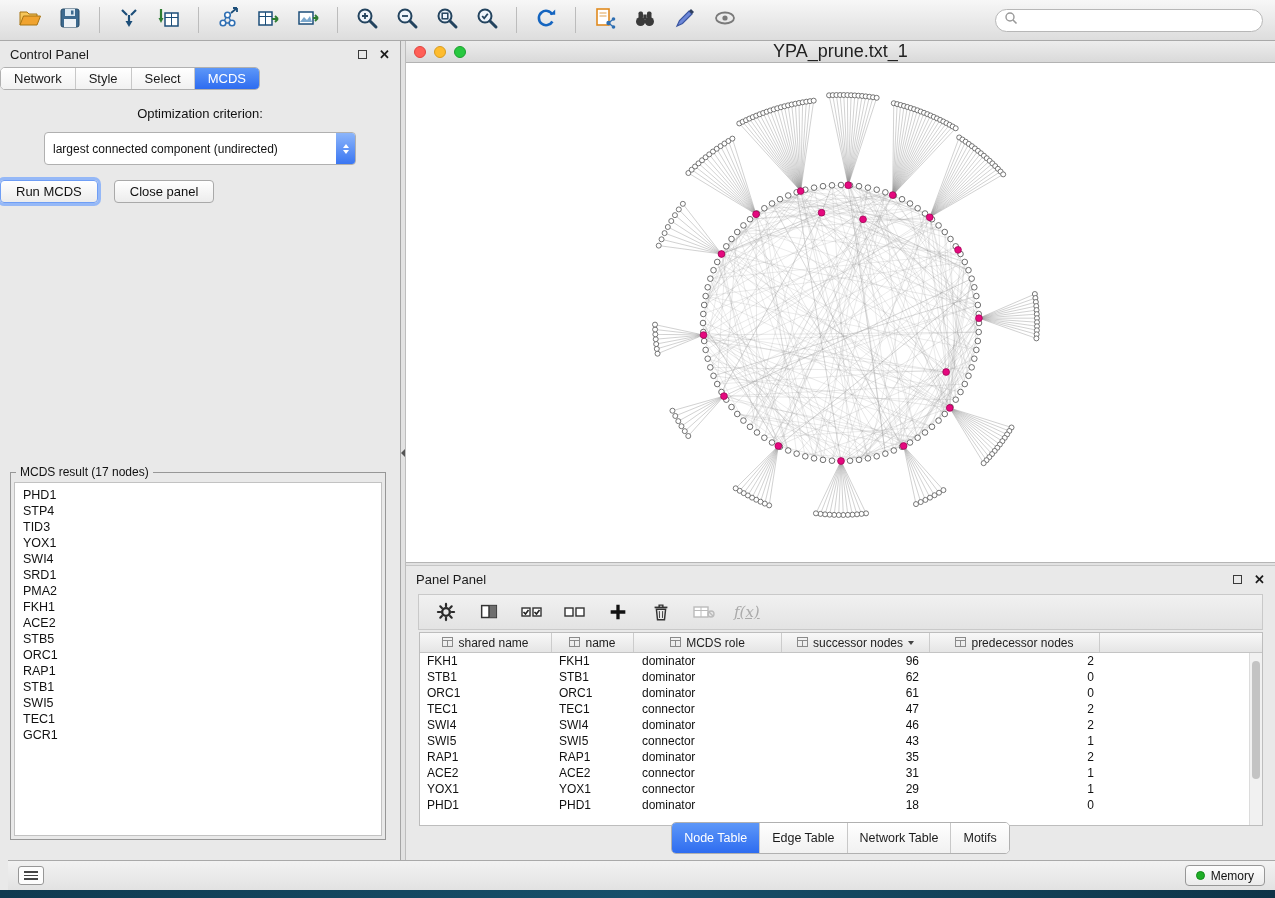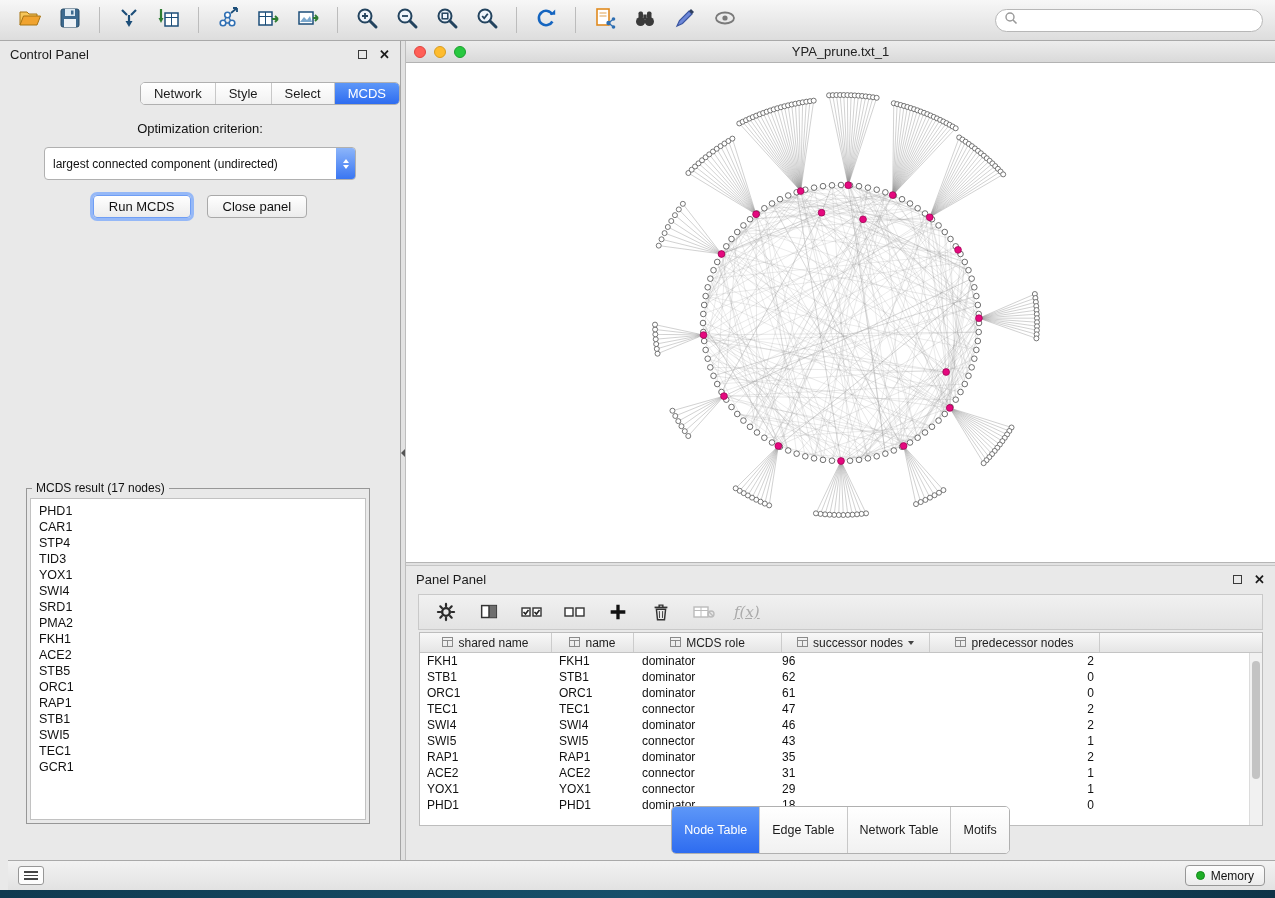--- a/index.html
+++ b/index.html
@@ -18,87 +18,87 @@
     background:#fff;display:flex;align-items:center;padding:0 8px;gap:5px;}
   .search input{border:none;outline:none;flex:1;font-size:12px;background:transparent;}
 
   
   .cpanel{position:absolute;left:0;top:41px;width:401px;bottom:30px;background:#e9e9e9;
     border-right:1px solid #a5a5a5;}
   .phead{height:26px;display:flex;align-items:center;padding:0 10px;font-size:13px;color:#1b1b1b;}
   .phead .sp{flex:1;}
   .float-ico{width:9px;height:9px;border:1.5px solid #3a3a3a;margin-right:12px;}
   .close-ico{font-size:13px;font-weight:bold;color:#1b1b1b;line-height:1;}
-  .tabs-row{display:flex;justify-content:flex-end;margin-top:15px;}
+  .tabs-row{display:flex;justify-content:flex-start;margin-top:0;}
   .seg{display:flex;border:1px solid #b0b0b0;border-radius:5px;overflow:hidden;background:#fff;}
   .seg .tab{padding:3px 13px;font-size:13px;color:#1b1b1b;border-right:1px solid #c8c8c8;
     background:linear-gradient(#ffffff,#f1f1f1);white-space:nowrap;}
   .seg .tab:last-child{border-right:none;}
   .seg .tab.active{background:linear-gradient(#5d97f8,#2e6cf0);color:#fff;}
   .optlabel{text-align:center;font-size:13px;color:#111;margin-top:16px;}
   .dropdown{width:312px;height:33px;margin:11px auto 0;background:#fff;border:1px solid #b0b0b0;
     border-radius:4px;display:flex;align-items:center;overflow:hidden;}
   .dropdown .txt{flex:1;padding-left:8px;font-size:12px;color:#111;white-space:nowrap;}
   .dropdown .step{width:19px;height:100%;background:linear-gradient(#8cb5fa,#3a76f2);
     display:flex;flex-direction:column;align-items:center;justify-content:center;gap:2px;}
   .tri-up{width:0;height:0;border-left:3.5px solid transparent;border-right:3.5px solid transparent;border-bottom:4px solid #fff;}
   .tri-dn{width:0;height:0;border-left:3.5px solid transparent;border-right:3.5px solid transparent;border-top:4px solid #fff;}
-  .btnrow{display:flex;justify-content:center;gap:16px;margin-top:15px;}
+  .btnrow{display:flex;gap:16px;margin-top:15px;}
   .btn{font-size:13px;padding:3px 15px;background:linear-gradient(#ffffff,#ececec);
     border:1px solid #a9a9a9;border-radius:4px;color:#111;}
   .btn.focus{box-shadow:0 0 0 3px rgba(105,158,255,.65);border-color:#6f9ef5;}
   .mcds-fieldset{position:absolute;left:10px;right:14px;top:424px;bottom:20px;
-    border:1px solid #979797;margin:16px;padding:3px;background:#e9e9e9;}
+    border:1px solid #979797;margin:0;padding:3px;background:#e9e9e9;}
   .mcds-fieldset legend{font-size:12px;color:#111;padding:0 4px;margin-left:2px;}
   .mcds-list{width:100%;height:100%;background:#fff;border:1px solid #c2c2c2;
     overflow:hidden;padding:4px 8px;font-size:12.5px;color:#111;}
   .mcds-list div{line-height:16px;}
 
   
   .vsplit{position:absolute;left:401px;top:41px;width:5px;bottom:30px;background:#e2e2e2;border-right:1px solid #bdbdbd;}
   .vsplit .arrow{position:absolute;left:0;top:408px;width:0;height:0;
     border-top:4px solid transparent;border-bottom:4px solid transparent;border-right:4px solid #555;}
   .hsplit{position:absolute;left:406px;top:562px;right:0;height:4px;background:#e2e2e2;
     border-top:1px solid #b5b5b5;border-bottom:1px solid #c6c6c6;}
 
   
   .netwin{position:absolute;left:406px;top:41px;right:0;height:521px;background:#fff;}
   .nettitle{height:22px;background:linear-gradient(#ededed,#d9d9d9);border-bottom:1px solid #b3b3b3;
     display:flex;align-items:center;position:relative;}
   .tl{width:12px;height:12px;border-radius:50%;margin-left:8px;}
   .tl.red{background:#ff5f57;border:1px solid #e0443e;}
   .tl.yellow{background:#febc2e;border:1px solid #d89c1f;}
   .tl.green{background:#28c840;border:1px solid #1da02f;}
-  .nettitle .title{position:absolute;left:0;right:0;text-align:center;font-size:13px;color:#222;}
+  .nettitle .title{position:absolute;left:0;right:0;text-align:center;font-size:18px;color:#222;}
   #net{position:absolute;left:0;top:22px;}
 
   
   .tpanel{position:absolute;left:406px;top:566px;right:0;bottom:30px;background:#e9e9e9;}
   .ttool{height:36px;margin:2px 12px 0 12px;border:1px solid #c9c9c9;background:linear-gradient(#f1f1f1,#e3e3e3);
     display:flex;align-items:center;padding:0 14px;gap:17px;}
   .ttool .ticon{display:flex;align-items:center;justify-content:center;width:26px;height:26px;}
   .fx{font-family:"DejaVu Serif",serif;font-style:italic;font-size:15px;color:#aaa;text-decoration:underline;}
   .tablebox{position:absolute;left:13px;right:12px;top:66px;bottom:34px;background:#fff;border:1px solid #bdbdbd;}
   .thead{display:flex;height:20px;background:linear-gradient(#f8f8f8,#e5e5e5);
     border-bottom:1px solid #c4c4c4;font-size:12px;color:#222;}
   .th{display:flex;align-items:center;justify-content:center;gap:5px;border-right:1px solid #cccccc;}
   .th.fill{flex:1;border-right:none;}
   .c0{width:132px;}.c1{width:82px;}.c2{width:148px;}.c3{width:148px;}.c4{width:170px;}
   .tbody{position:absolute;left:0;right:13px;top:20px;bottom:0;overflow:hidden;}
   .trow{display:flex;height:16px;align-items:center;font-size:12px;color:#111;}
   .trow .tcell.c0{padding-left:7px;}
   .trow .tcell.c1{padding-left:7px;}
   .trow .tcell.c2{padding-left:8px;}
-  .trow .tcell.c3{padding-right:11px;}
+  .trow .tcell.c3{text-align:right;padding-right:11px;}
   .trow .tcell.c4{text-align:right;padding-right:6px;}
   .chev{width:0;height:0;border-left:3.5px solid transparent;border-right:3.5px solid transparent;border-top:4px solid #444;}
   .vscroll{position:absolute;right:0;top:20px;bottom:0;width:13px;background:#f1f1f1;border-left:1px solid #dcdcdc;}
   .vthumb{position:absolute;left:2px;right:2px;top:8px;height:118px;background:#c3c3c3;border-radius:5px;}
   .ttabs{position:absolute;left:0;right:0;bottom:6px;display:flex;justify-content:center;}
-  .ttabs .seg .tab{font-size:12.5px;padding:16px 12px;}
+  .ttabs .seg .tab{font-size:12.5px;padding:8px 12px;}
 
   
   .statusbar{position:absolute;left:0;right:0;bottom:0;height:30px;
     background:linear-gradient(#f2f2f2,#e2e2e2);border-top:1px solid #a9a9a9;
     display:flex;align-items:center;padding:0 10px;margin-left:8px;}
   .listbtn{width:26px;height:19px;border:1px solid #979797;border-radius:3px;background:#fdfdfd;
     display:flex;flex-direction:column;justify-content:center;gap:2px;padding:0 5px;}
   .listbtn i{display:block;height:1.5px;background:#444;}
   .membtn{margin-left:auto;height:21px;border:1px solid #979797;border-radius:4px;
     background:linear-gradient(#fdfdfd,#ebebeb);display:flex;align-items:center;gap:6px;
@@ -302,21 +302,20 @@
       </span>
     </div>
     <div class="btnrow">
       <button class="btn focus">Run MCDS</button>
       <button class="btn">Close panel</button>
     </div>
     <fieldset class="mcds-fieldset">
       <legend>MCDS result (17 nodes)</legend>
       <div class="mcds-list">
           <div>PHD1</div>
-          <div>CAR1</div>
           <div>STP4</div>
           <div>TID3</div>
           <div>YOX1</div>
           <div>SWI4</div>
           <div>SRD1</div>
           <div>PMA2</div>
           <div>FKH1</div>
           <div>ACE2</div>
           <div>STB5</div>
           <div>ORC1</div>

